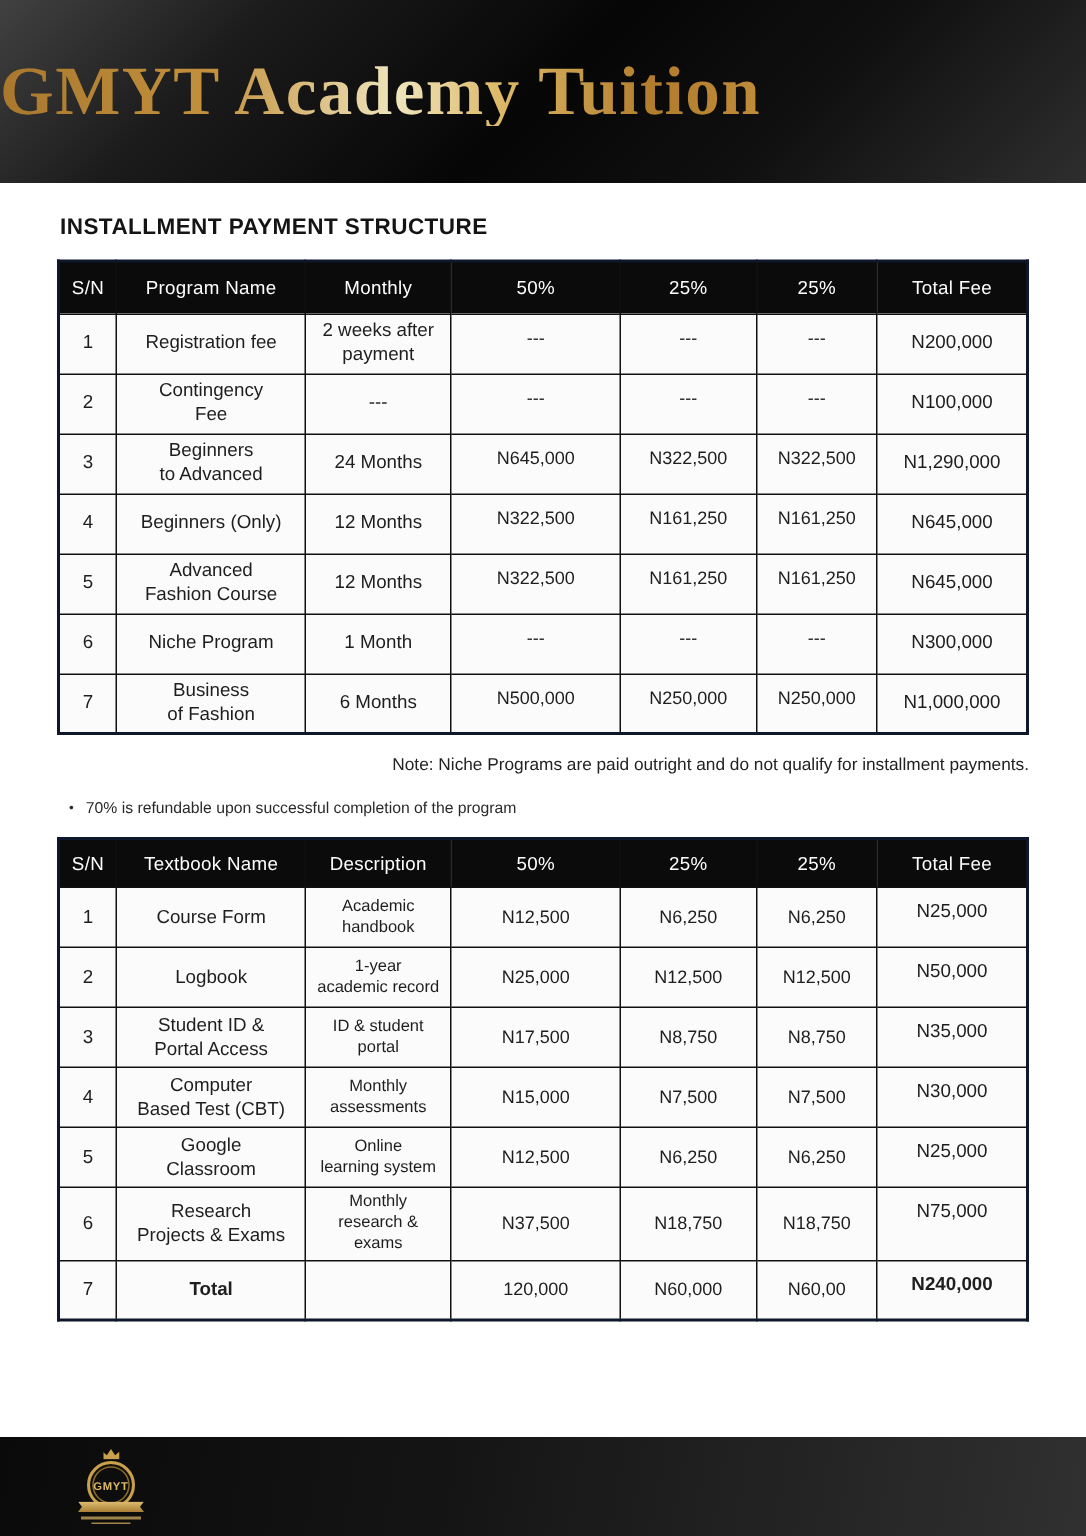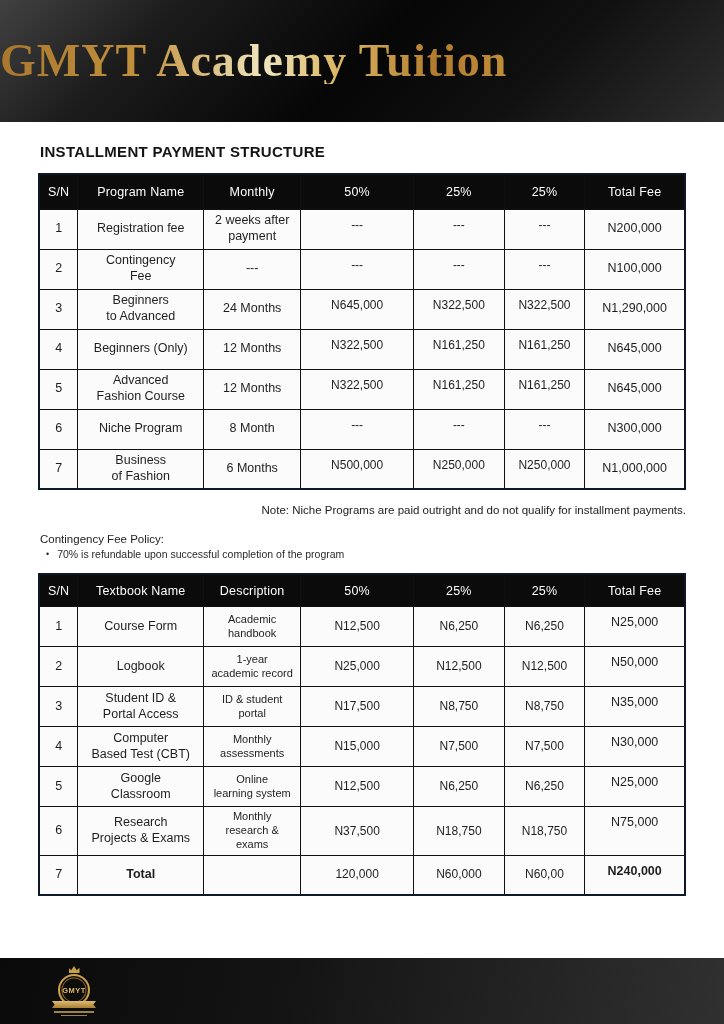--- a/index.html
+++ b/index.html
@@ -165,21 +165,21 @@
 Fashion Course</td>
             <td>12 Months</td>
             <td>N322,500</td>
             <td>N161,250</td>
             <td>N161,250</td>
             <td>N645,000</td>
           </tr>
           <tr>
             <td>6</td>
             <td>Niche Program</td>
-            <td>8 Month</td>
+            <td>1 Month</td>
             <td>---</td>
             <td>---</td>
             <td>---</td>
             <td>N300,000</td>
           </tr>
           <tr>
             <td>7</td>
             <td>Business
 of Fashion</td>
             <td>6 Months</td>
@@ -187,21 +187,20 @@
             <td>N250,000</td>
             <td>N250,000</td>
             <td>N1,000,000</td>
           </tr>
         </tbody>
     </table>
 
     <div class="note">Note: Niche Programs are paid outright and do not qualify for installment payments.</div>
 
     <div class="policy">
-      <div class="policy-title">Contingency Fee Policy:</div>
       <ul class="policy-list">
           <li>70% is refundable upon successful completion of the program</li>
         </ul>
     </div>
 
     <div class="gap-before-table2"></div>
 
     <table class="t2">
       <colgroup>
         <col style="width:6%">

